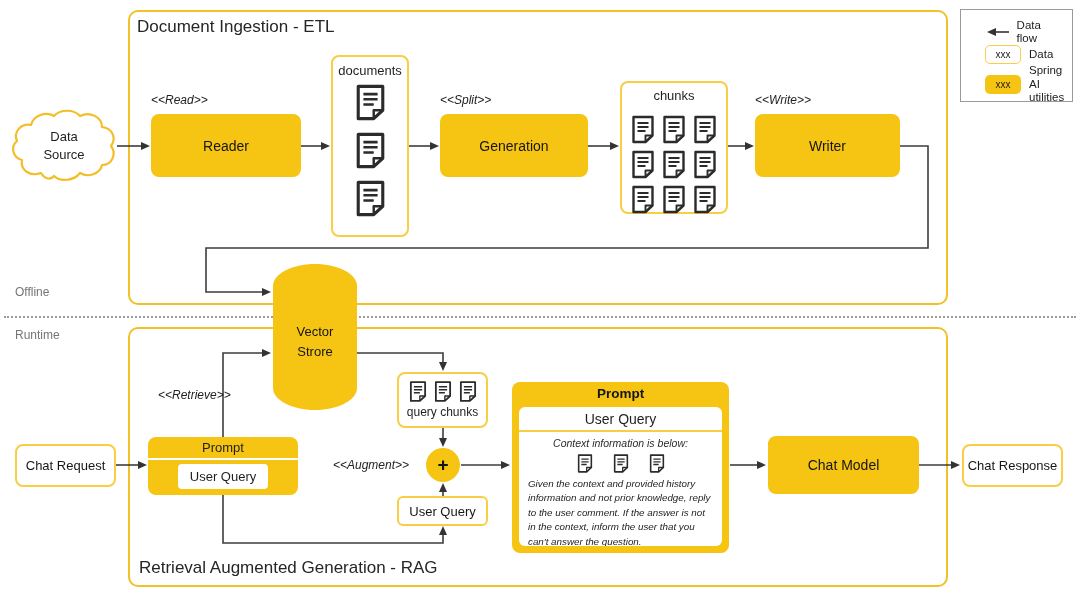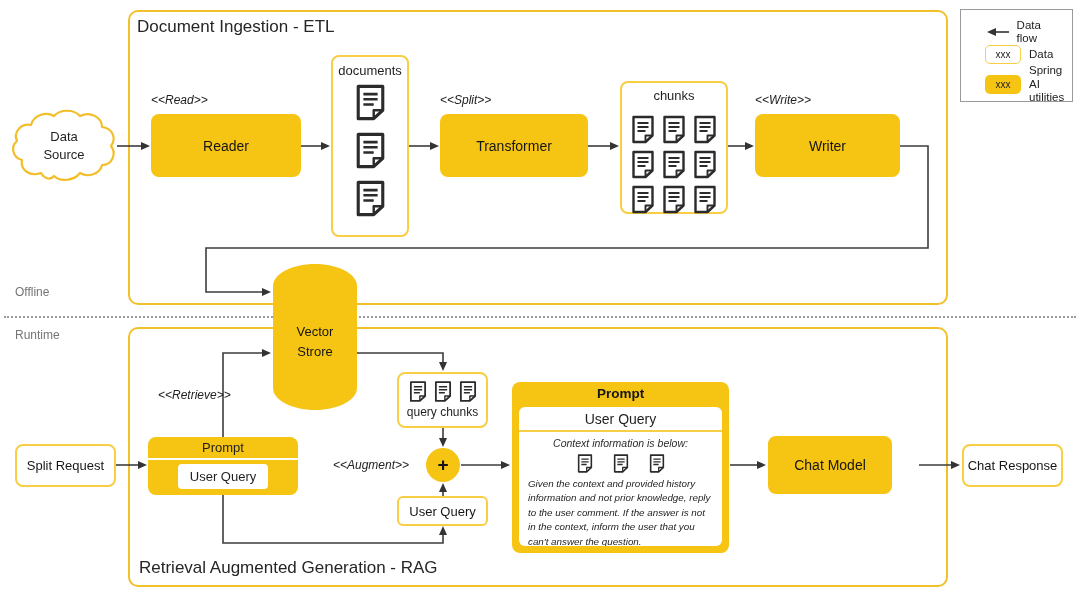--- a/index.html
+++ b/index.html
@@ -173,21 +173,21 @@
       <svg width="31" height="37">
           <use href="#doc"></use>
         </svg>
       <svg width="31" height="37">
           <use href="#doc"></use>
         </svg>
     </div>
   </div>
 
   <div class="stereotype" style="left:440px;top:93px;width:148px;">&lt;&lt;Split&gt;&gt;</div>
-  <div class="yellow-box" style="left:440px;top:114px;width:148px;height:63px;">Transformer</div>
+  <div class="yellow-box" style="left:440px;top:114px;width:148px;height:63px;">Generation</div>
 
   <div class="chunks-grid">
     <div class="lbl">chunks</div>
     <div class="grid">
       <svg width="24" height="29">
           <use href="#doc"></use>
         </svg>
       <svg width="24" height="29">
           <use href="#doc"></use>
         </svg>
@@ -219,21 +219,21 @@
   <div class="yellow-box" style="left:755px;top:114px;width:145px;height:63px;">Writer</div>
 
   <div class="vstore">
     <svg width="84" height="146" viewBox="0 0 84 146">
       <path d="M0,22 C0,10 19,0 42,0 C65,0 84,10 84,22 L84,124 C84,136 65,146 42,146 C19,146 0,136 0,124 Z" fill="#F6C413"></path>
     </svg>
     <div class="vstore-text">Vector
 Strore</div>
   </div>
 
-  <div class="data-box" style="left:15px;top:444px;width:101px;height:43px;">Split Request</div>
+  <div class="data-box" style="left:15px;top:444px;width:101px;height:43px;">Chat Request</div>
 
   <div class="stereotype" style="left:158px;top:388px;width:130px;">&lt;&lt;Retrieve&gt;&gt;</div>
 
   <div class="prompt-small">
     <div class="ps-header">Prompt</div>
     <div class="ps-sep"></div>
     <div class="ps-user-query">User Query</div>
   </div>
 
   <div class="query-chunks">
@@ -272,17 +272,17 @@
           <svg width="16" height="19">
               <use href="#doc"></use>
             </svg>
         </div>
         <div class="plg-ctx-text">Given the context and provided history information and not prior knowledge, reply to the user comment. If the answer is not in the context, inform the user that you can't answer the question.</div>
       </div>
     </div>
   </div>
 
   <div class="stereotype" style="left:768px;top:436px;width:151px;">&lt;&lt;Generate&gt;&gt;</div>
-  <div class="yellow-box" style="left:768px;top:436px;width:124px;height:58px;">Chat Model</div>
+  <div class="yellow-box" style="left:768px;top:436px;width:151px;height:58px;">Chat Model</div>
 
   <div class="data-box" style="left:962px;top:444px;width:101px;height:43px;">Chat Response</div>
 
 </div>
 
 </body></html>

